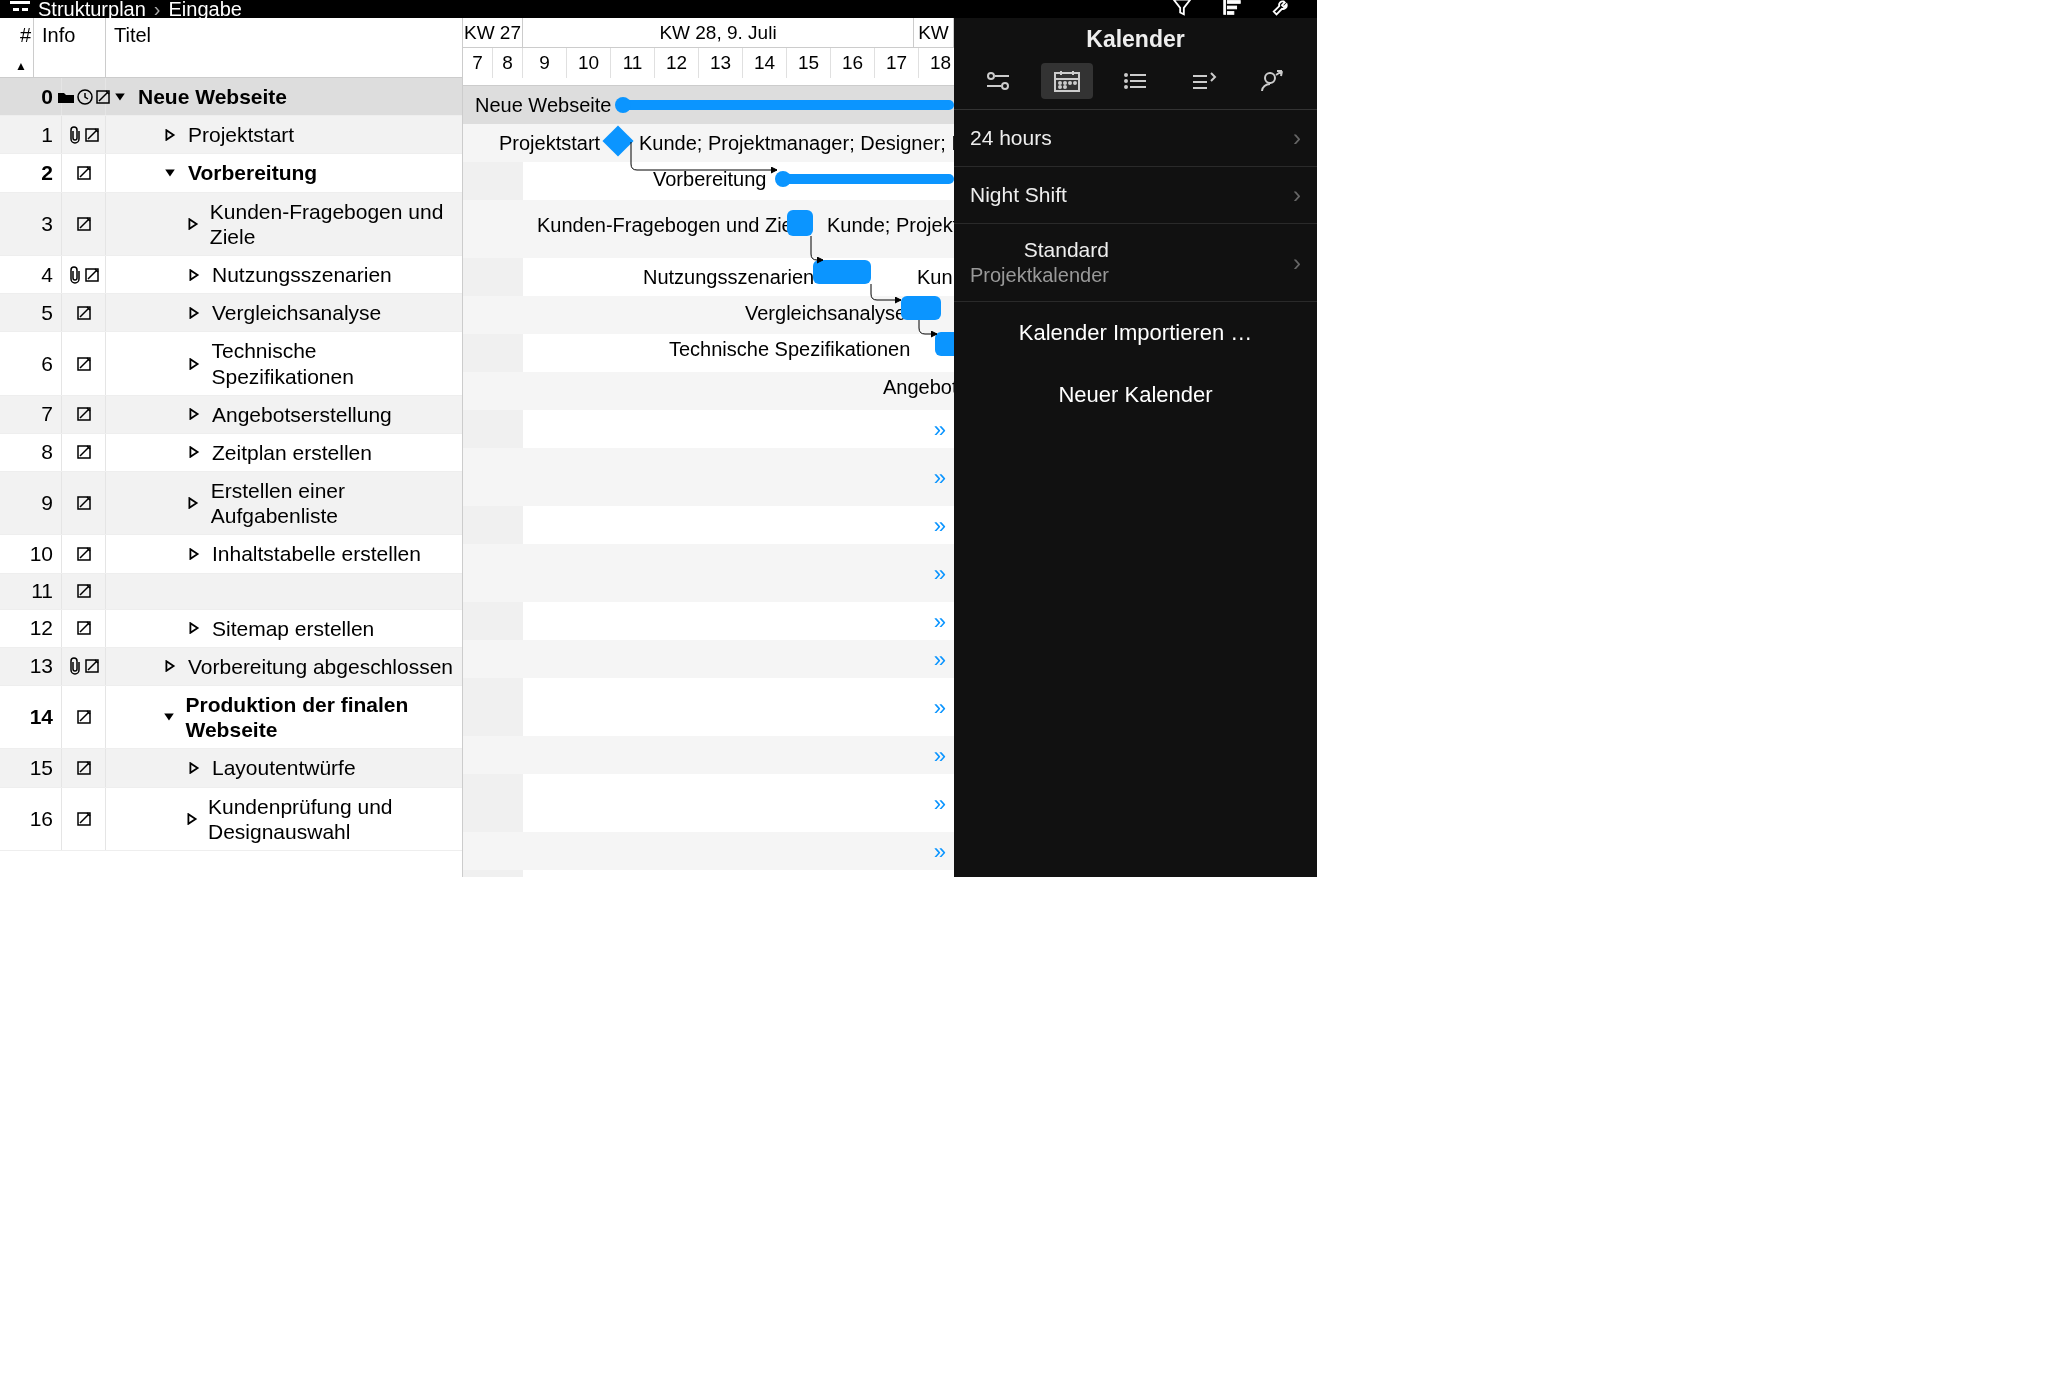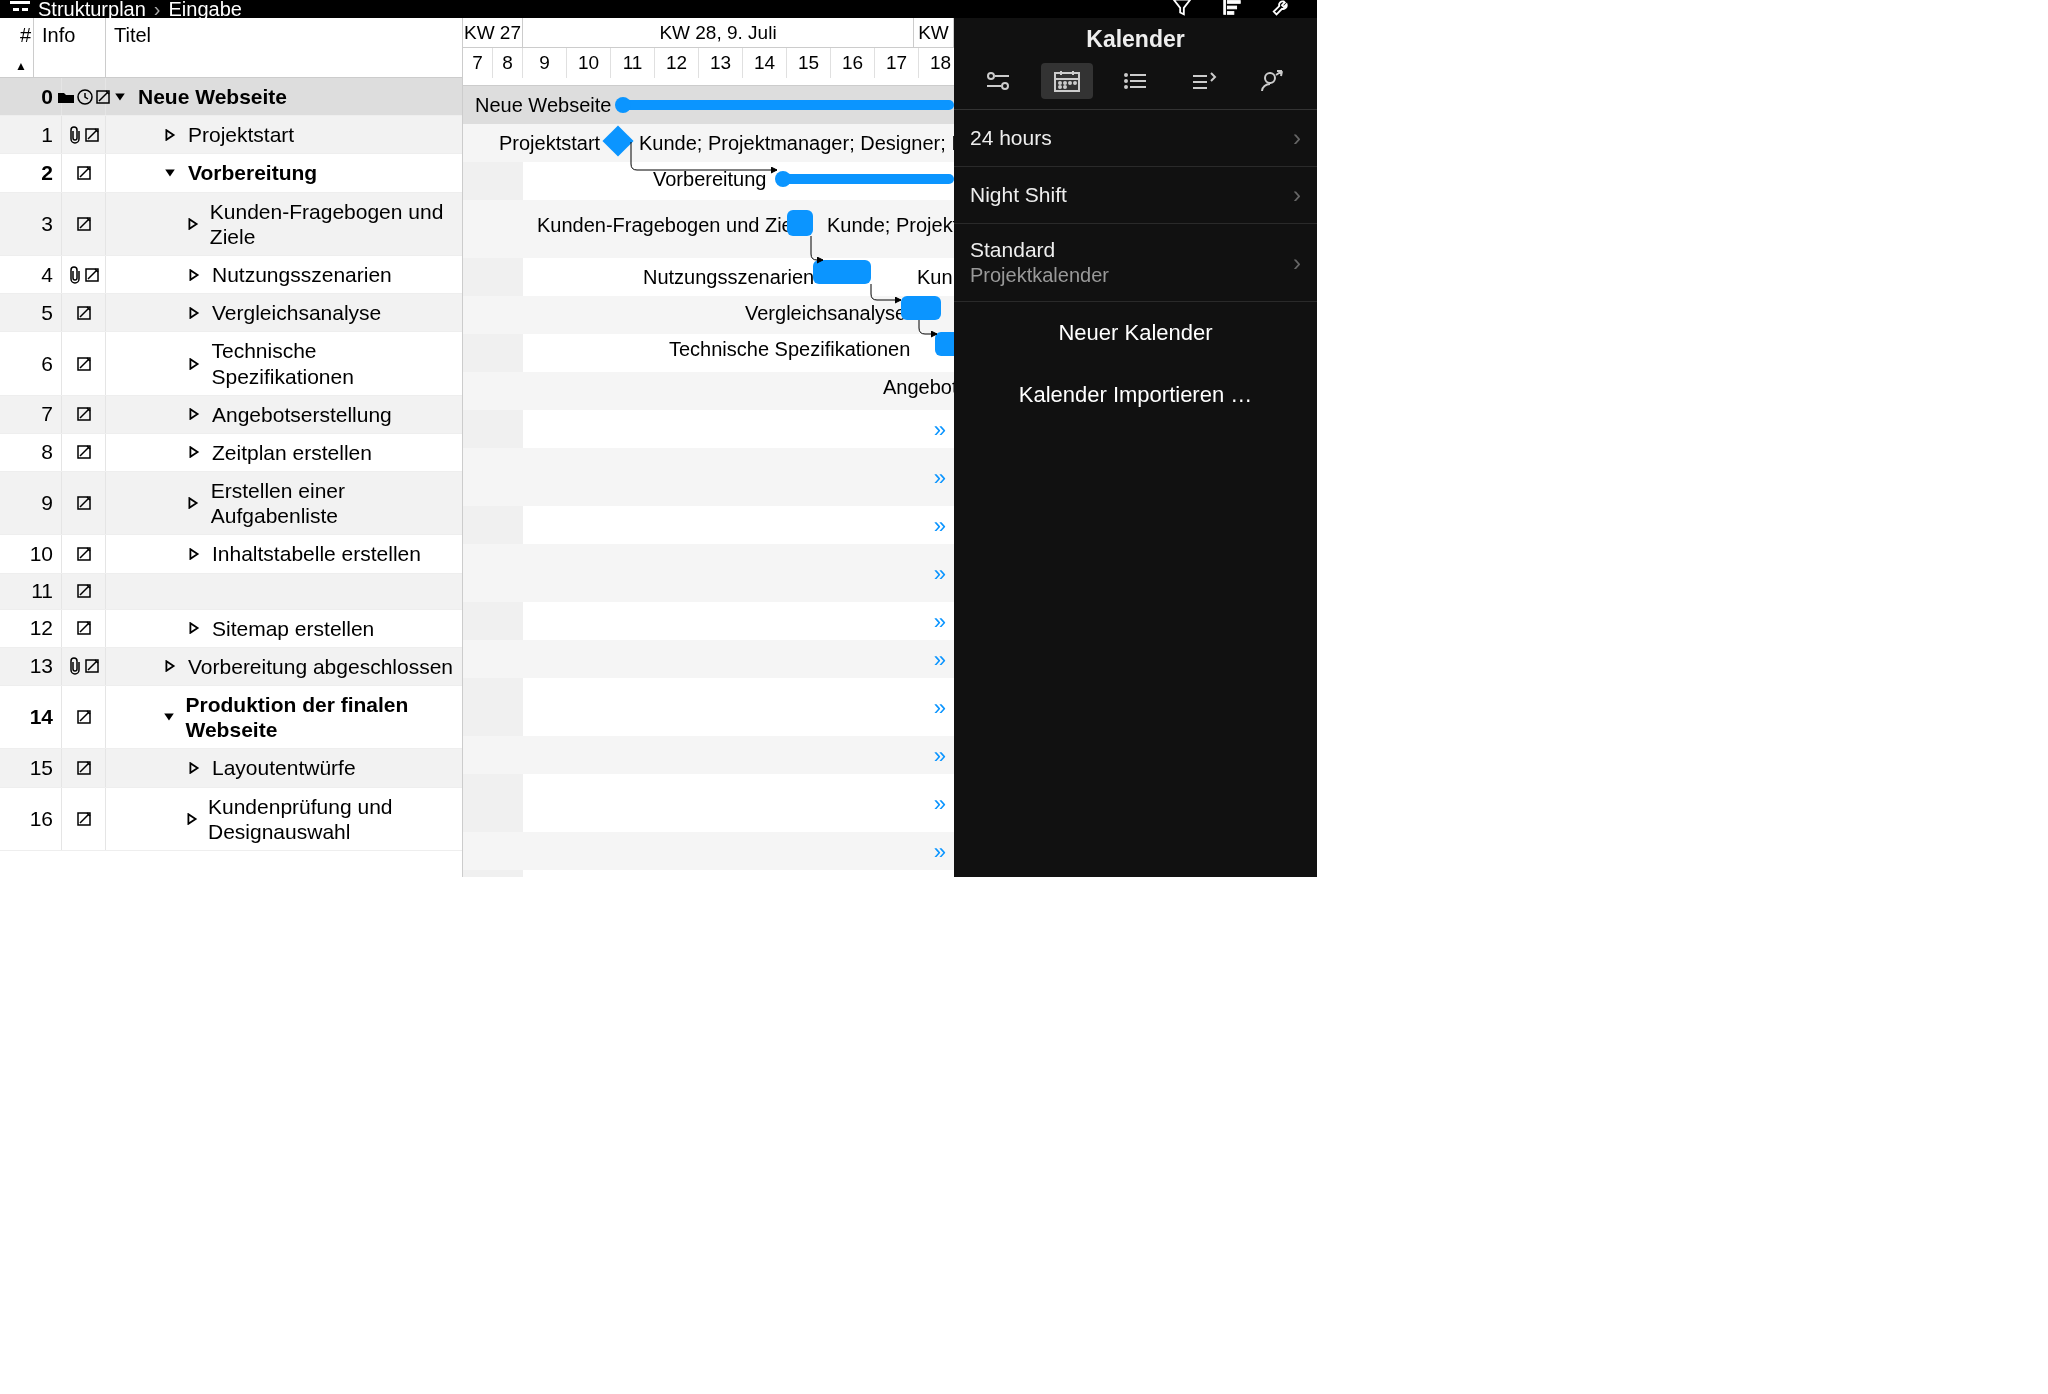--- a/index.html
+++ b/index.html
@@ -61,21 +61,21 @@
   .arrow-more { color:#0b95ff; font-size:22px; position:absolute; right:12px; letter-spacing:-4px;}
   .res { position:absolute; white-space:nowrap; color:#000; font-size:20px; }
   .conn { position:absolute; stroke:#000; fill:none; }
 
   
   .right .sb-title { text-align:center; font-size:23px; padding:8px 0 6px; font-weight:600; }
   .sb-tabs { display:flex; justify-content:space-around; padding:4px 10px 10px; border-bottom:1px solid #333;}
   .sb-tabs .tab { width:52px; height:36px; display:flex; align-items:center; justify-content:center; border-radius:4px; }
   .sb-tabs .tab.active { background:#333; }
   .sb-tabs svg { stroke:#ccc; fill:none; width:30px; height:26px; }
-  .sb-item { display:flex; align-items:center; justify-content:space-between; padding:14px 16px; border-bottom:1px solid #2a2a2a; font-size:21px;}
+  .sb-item { display:flex; align-items:center; justify-content:space-between; padding:14px 16px; border-bottom:1px solid #2a2a2a; font-size:21px;text-align:right;}
   .sb-item .chev { color:#666; font-size:24px;}
   .sb-sub { color:#999; font-size:20px; margin-top:2px;}
   .sb-action { text-align:center; font-size:22px; padding:18px 0; color:#fff; }
 </style>
 </head>
 <body>
 
 <div class="topbar">
   <div class="bc">
     <svg width="20" height="16" viewBox="0 0 20 16">
@@ -609,16 +609,16 @@
       <span class="chev">›</span>
     </div>
         <div class="sb-item">
       <div>
         <div>Standard</div>
         <div class="sb-sub">Projektkalender</div>
       </div>
       <span class="chev">›</span>
     </div>
       </div>
+    <div class="sb-action">Kalender Importieren …</div>
     <div class="sb-action">Neuer Kalender</div>
-    <div class="sb-action">Kalender Importieren …</div>
   </div>
 </div>
 
 </body></html>

